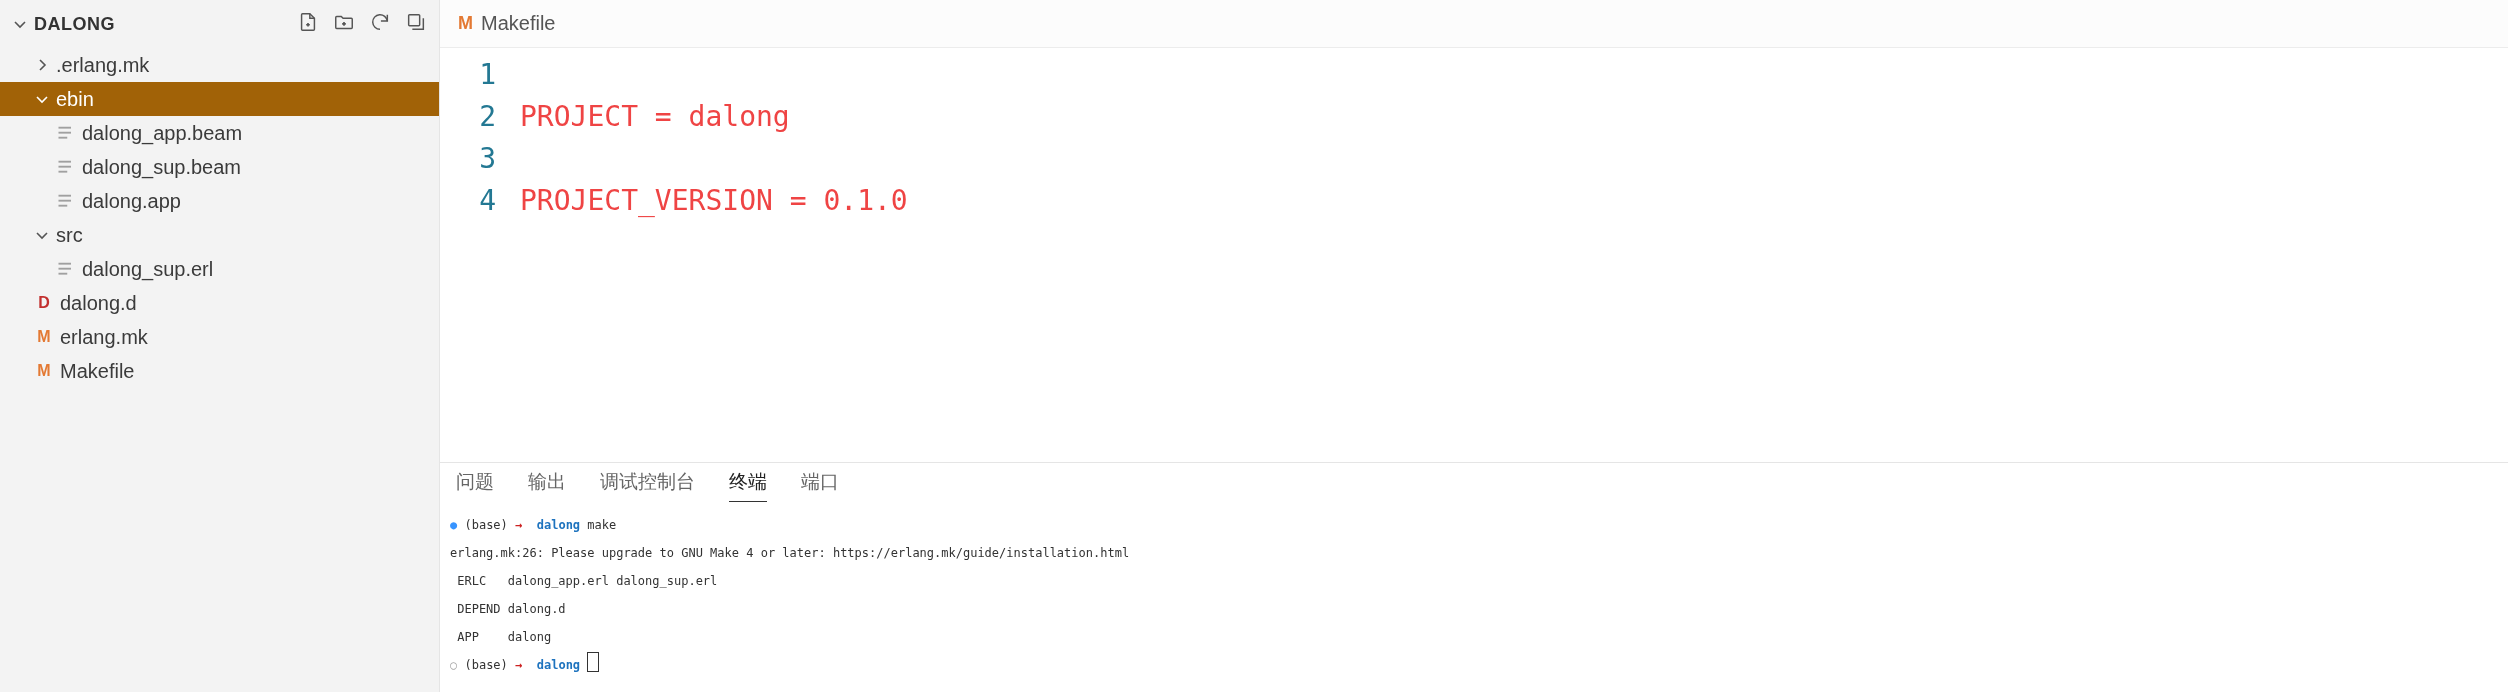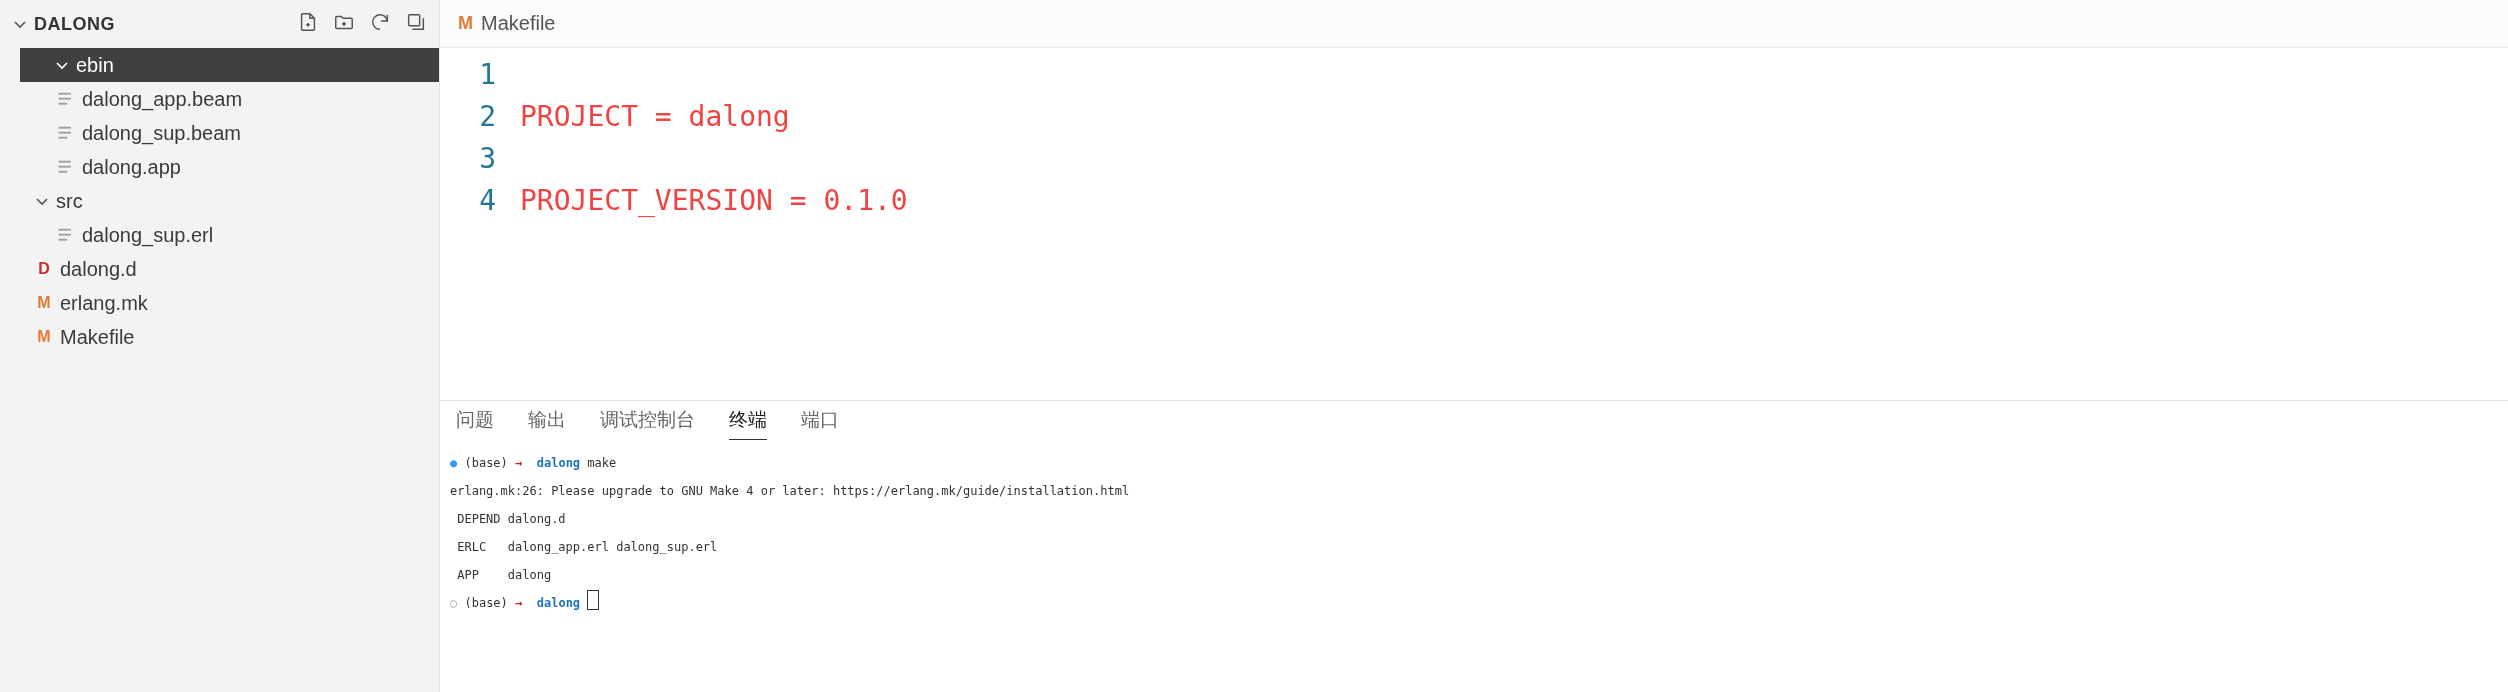--- a/index.html
+++ b/index.html
@@ -49,23 +49,22 @@
   height: 34px;
   padding-left: 12px;
   gap: 6px;
   cursor: pointer;
   font-size: 20px;
   color: #3b3b3b;
 }
 .tree-item.depth1 { padding-left: 34px; }
 .tree-item.depth2 { padding-left: 56px; }
 .tree-item.selected {
-  background: #404040;
+  background: #a16207;
   color: #fff;
-  margin-left: 20px;
 }
 .tree-item.selected .chev { color: #fff; }
 .chev {
   width: 16px; height: 16px;
   display: inline-flex; align-items: center; justify-content: center;
   color: #555;
 }
 .file-icon {
   width: 20px; height: 20px;
   display: inline-flex; align-items: center; justify-content: center;
@@ -104,21 +103,21 @@
   width: 80px;
   text-align: right;
   color: #237893;
   padding-right: 24px;
 }
 .code { flex: 1; color: #ef4444; white-space: pre; }
 .panel {
   border-top: 1px solid #e5e5e5;
   display: flex;
   flex-direction: column;
-  height: 292px;
+  height: 230px;
 }
 .panel-tabs {
   display: flex;
   gap: 34px;
   padding: 0 16px;
   height: 44px;
   align-items: center;
   font-size: 19px;
   color: #666;
 }
@@ -172,20 +171,28 @@
             <path d="M20 4v7h-7"></path>
           </svg></span>
       <span><svg viewBox="0 0 24 24" fill="none" stroke="currentColor" stroke-width="1.6">
             <rect x="4" y="4" width="12" height="12" rx="1"></rect>
             <path d="M8 20h12V8"></path>
           </svg></span>
     </div>
   </div>
 
   <div class="tree">
+    <div class="tree-item depth1">
+      <span class="chev">
+          <svg viewBox="0 0 16 16" fill="none" stroke="currentColor" stroke-width="1.6">
+            <path d="M6 3l5 5-5 5"></path>
+          </svg>
+        </span>
+      <span>.erlang.mk</span>
+    </div>
     <div class="tree-item depth1 selected">
       <span class="chev">
           <svg viewBox="0 0 16 16" fill="none" stroke="currentColor" stroke-width="1.6">
             <path d="M3 6l5 5 5-5"></path>
           </svg>
         </span>
       <span>ebin</span>
     </div>
     <div class="tree-item depth2">
       <span class="file-icon lines">
@@ -274,19 +281,19 @@
     <div class="panel-tabs">
       <div class="panel-tab">问题</div>
       <div class="panel-tab">输出</div>
       <div class="panel-tab">调试控制台</div>
       <div class="panel-tab active">终端</div>
       <div class="panel-tab">端口</div>
     </div>
     <div class="terminal">
       <div class="term-line"><span class="dot-filled">●</span> <span>(base)</span> <span class="arrow">→</span>  <span class="cwd">dalong</span> <span>make</span></div>
       <div class="term-line">erlang.mk:26: Please upgrade to GNU Make 4 or later: https://erlang.mk/guide/installation.html</div>
+      <div class="term-line"> ERLC   dalong_app.erl dalong_sup.erl</div>
       <div class="term-line"> DEPEND dalong.d</div>
-      <div class="term-line"> ERLC   dalong_app.erl dalong_sup.erl</div>
       <div class="term-line"> APP    dalong</div>
       <div class="term-line"><span class="dot-empty">○</span> <span>(base)</span> <span class="arrow">→</span>  <span class="cwd">dalong</span> <span class="cursor-box"></span></div>
     </div>
   </div>
 </div>
 
 </body></html>

